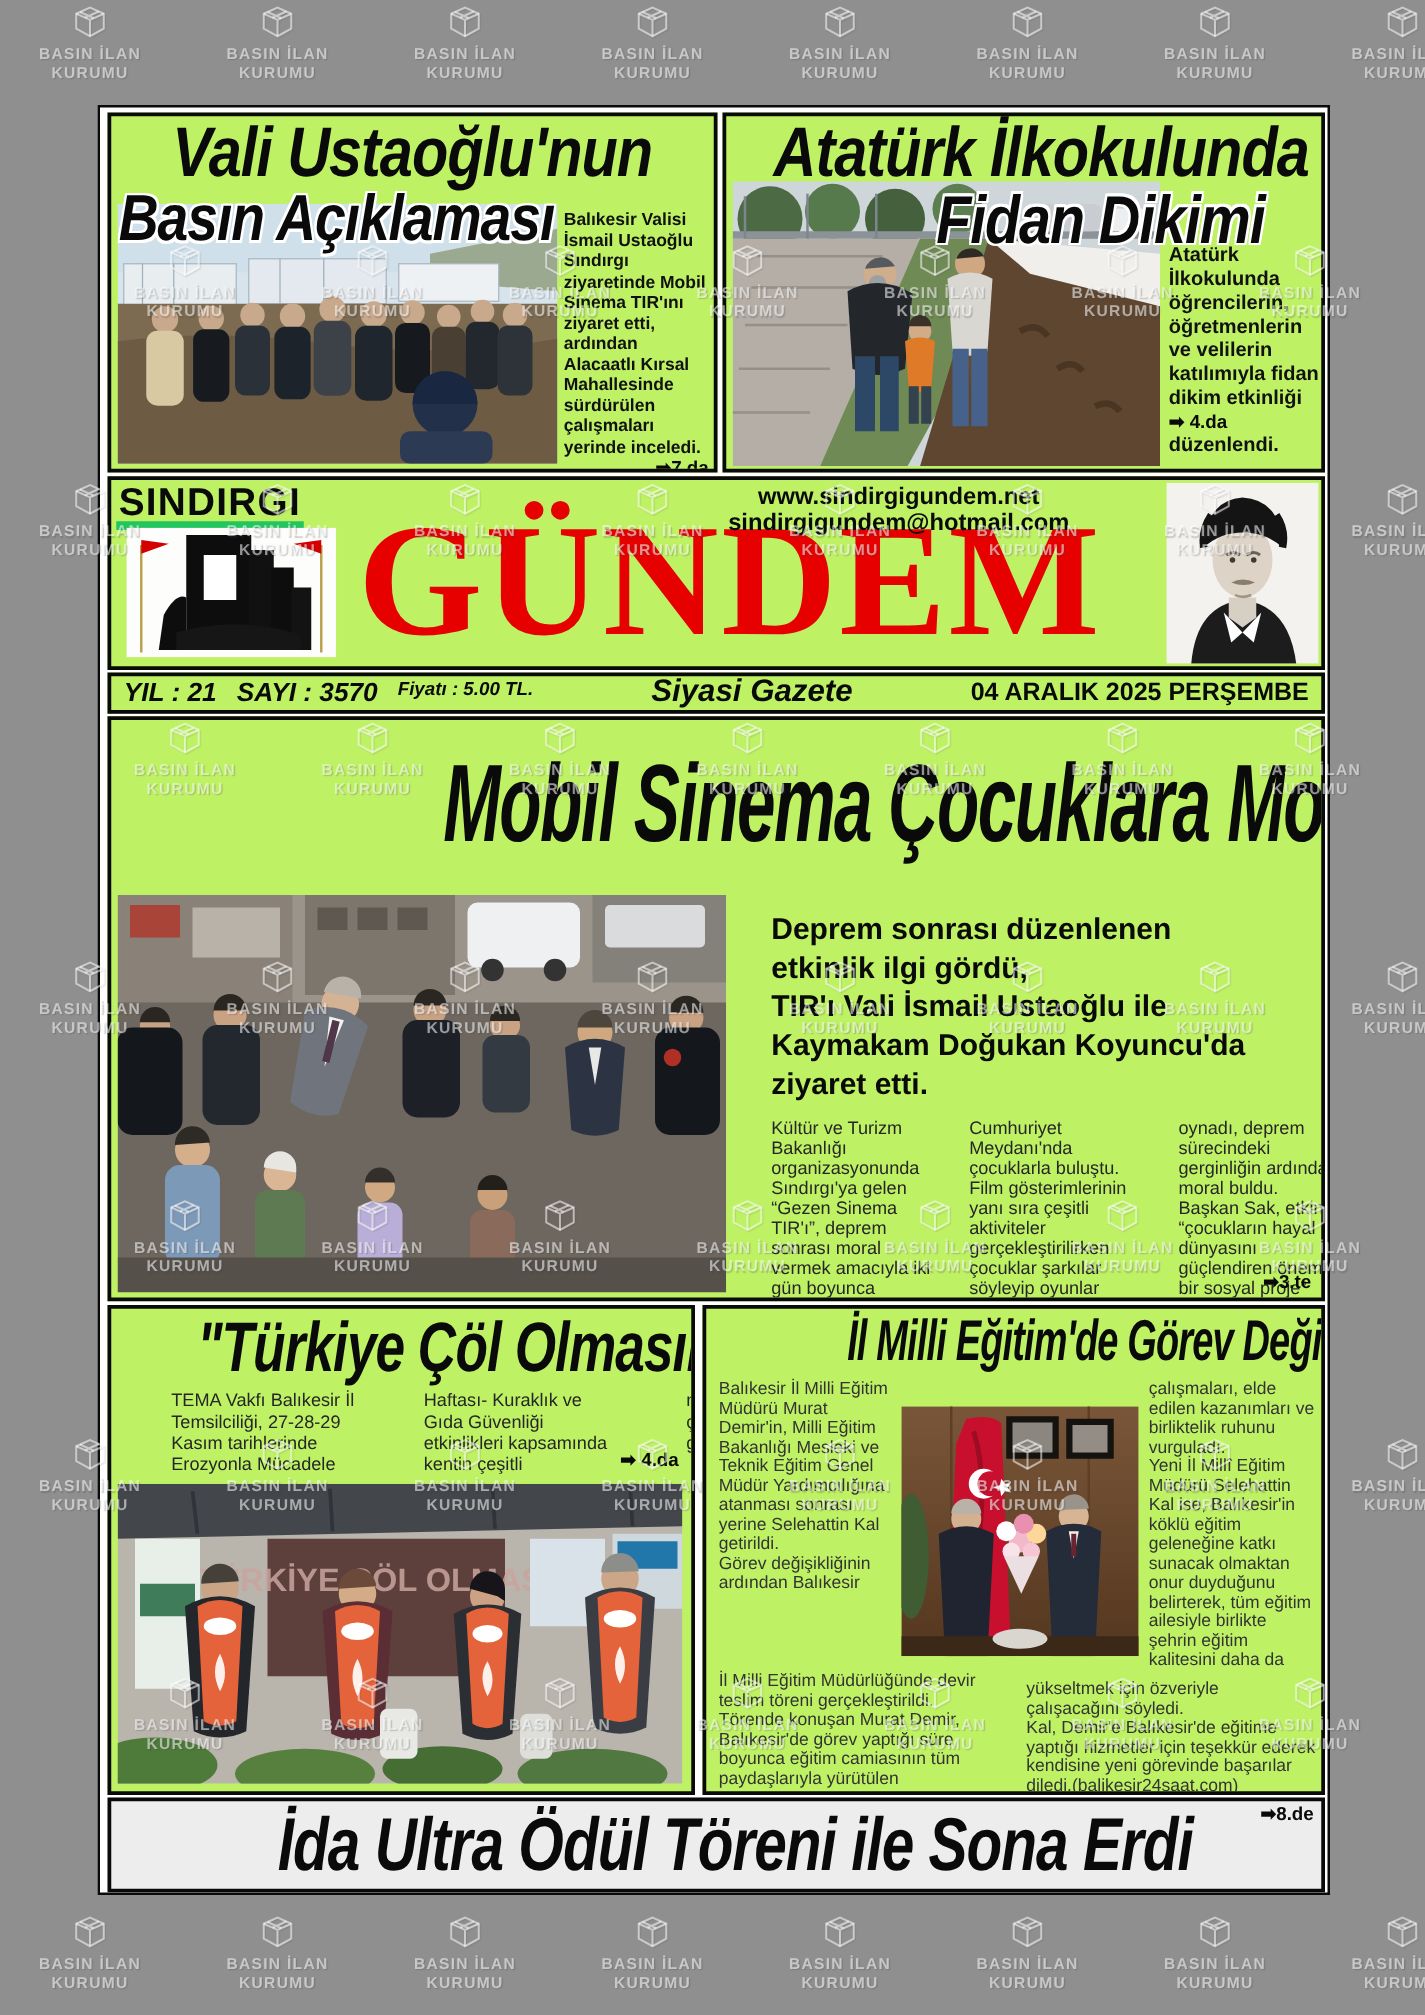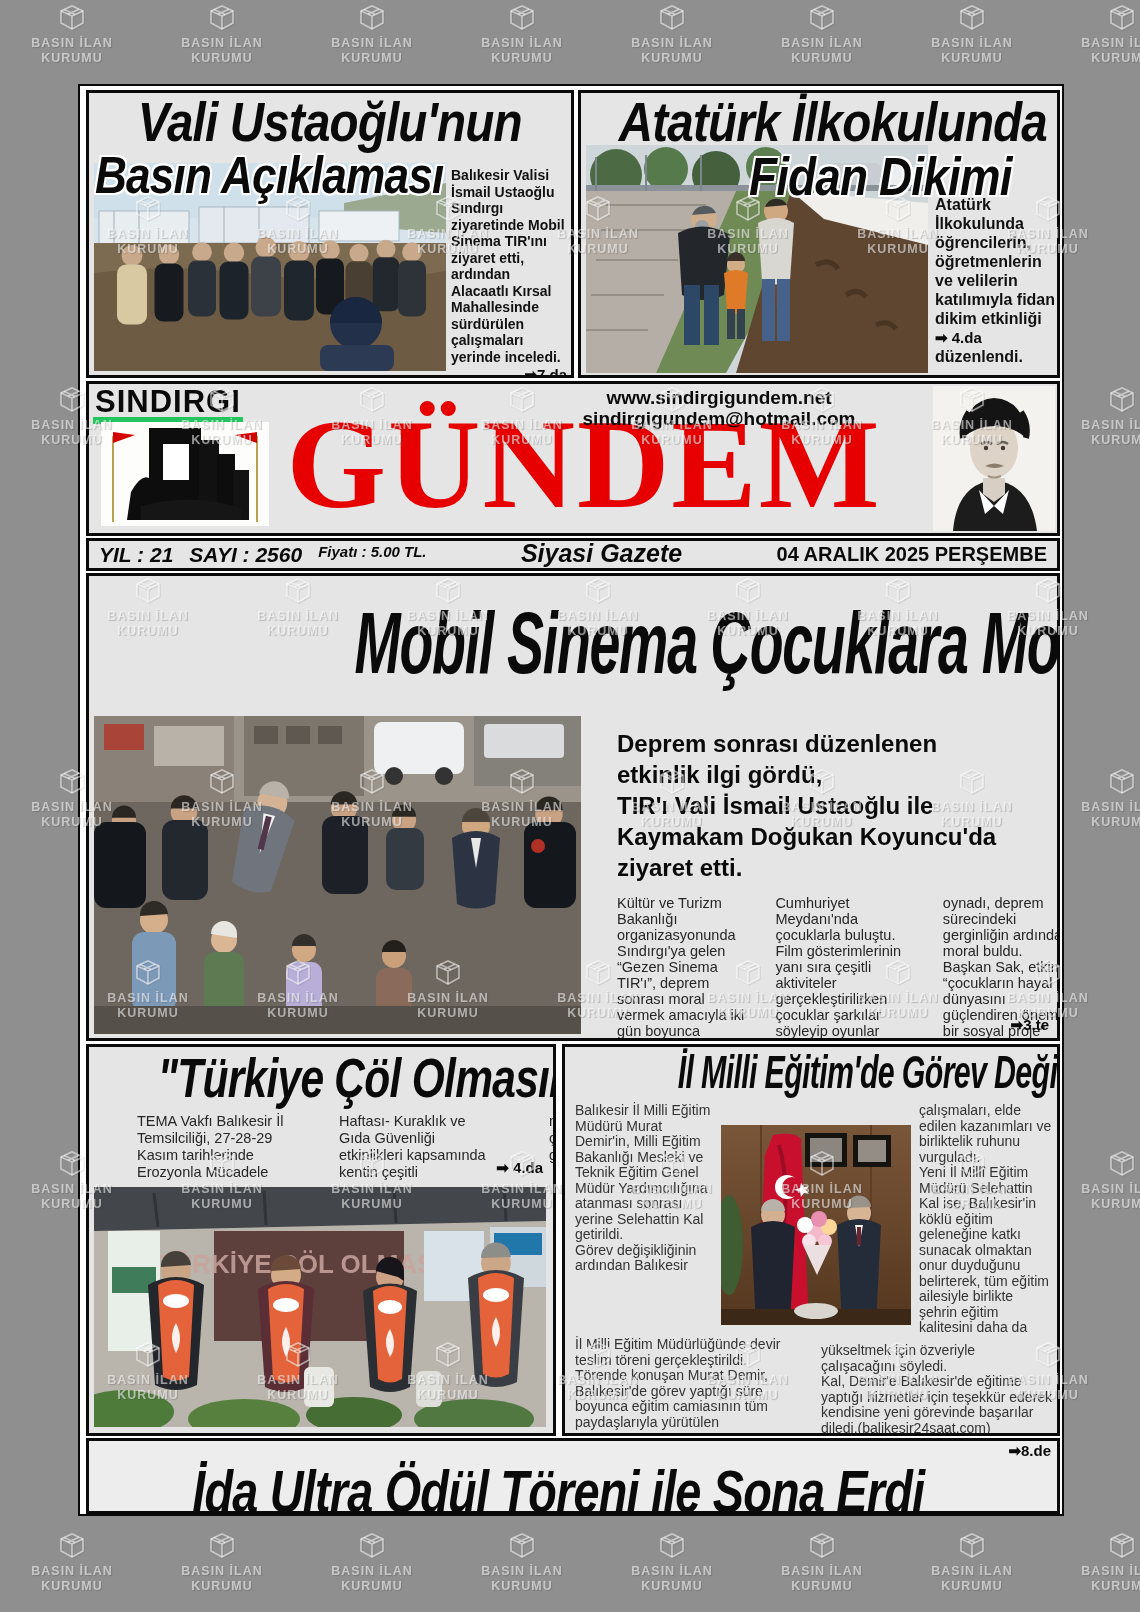--- a/index.html
+++ b/index.html
@@ -8,21 +8,21 @@
 
   
   #watermarks{position:absolute;inset:0;z-index:50;pointer-events:none;padding-left:42px;}
   .wm-tile{position:absolute;width:124px;text-align:center;color:rgba(255,255,255,0.55);
     font-weight:bold;font-size:12.5px;line-height:15px;letter-spacing:1px;
     text-shadow:1px 1px 1px rgba(60,60,60,0.25);}
   .wm-tile svg{display:block;margin:0 auto 2px auto;filter:drop-shadow(1px 1px 0 rgba(60,60,60,0.2));}
 
   
   #page{position:absolute;left:78px;top:84px;width:986px;height:1432px;background:#fff;border:2px solid #0a0a0a;box-sizing:border-box;}
-  .frame{position:absolute;background:#e5e5e5;border:3px solid #0a0a0a;box-sizing:border-box;overflow:hidden;}
+  .frame{position:absolute;background:#bef264;border:3px solid #0a0a0a;box-sizing:border-box;overflow:hidden;}
 
   .cond{display:inline-block;white-space:nowrap;font-weight:bold;font-style:italic;letter-spacing:-1px;color:#0a0a0a;}
   .outline{text-shadow:2px 0 0 #fff,-2px 0 0 #fff,0 2px 0 #fff,0 -2px 0 #fff,2px 2px 0 #fff,-2px -2px 0 #fff,2px -2px 0 #fff,-2px 2px 0 #fff;}
   .pre{white-space:pre-line;}
   .photo{position:absolute;overflow:hidden;}
   .photo svg{display:block;width:100%;height:100%;}
   .pageref{font-weight:bold;font-size:15px;color:#0a0a0a;white-space:nowrap;}
 
   
   .t-title{position:absolute;width:100%;text-align:center;line-height:1.02;}
@@ -53,21 +53,21 @@
   
   #bl-cols{position:absolute;left:8px;top:66px;display:flex;gap:10px;}
   #bl-cols .col{font-size:14.5px;line-height:17px;color:#262626;margin-left:40px;}
   #bl-ref{position:absolute;right:10px;top:112px;}
 
   
   .br-col{position:absolute;font-size:14px;line-height:15.5px;color:#333;}
 
   
   #banner{background:#ededed;}
-  #banner-headline{position:absolute;top:16px;width:100%;text-align:left;line-height:70px;}
+  #banner-headline{position:absolute;top:0;width:100%;text-align:right;line-height:70px;}
   #banner-ref{position:absolute;right:6px;top:1px;font-size:15px;}
 </style>
 </head>
 <body>
 
 <div id="stage">
 
   <div id="page">
 
     <div class="frame" style="left:6px;top:4px;width:488px;height:288px;">
@@ -217,21 +217,21 @@
             <circle cx="70" cy="62" r="2.2" fill="#3f3a34"></circle>
           <path d="M52 80 q9 -5 19 0 q-9 4 -19 0 Z" fill="#8a7d6d"></path>
           <path d="M55 90 q6 3 13 0" stroke="#a39582" stroke-width="2" fill="none"></path>
         </svg>
       </div>
     </div>
 
     <div class="frame" id="infobar" style="left:6px;top:452px;width:974px;height:33px;">
       <div id="info-left">
         <span>YIL : 21</span>
-        <span>SAYI : 2560</span>
+        <span>SAYI : 3570</span>
         <span id="info-price">Fiyatı : 5.00 TL.</span>
       </div>
       <div id="info-genre">Siyasi Gazete</div>
       <div id="info-date">04 ARALIK 2025 PERŞEMBE</div>
     </div>
 
     <div class="frame" style="left:6px;top:487px;width:974px;height:468px;">
       <div id="main-headline">
         <span class="cond" style="font-size:88px;transform:scaleX(0.63);letter-spacing:-2px;">Mobil Sinema Çocuklara Moral Oldu</span>
       </div>

